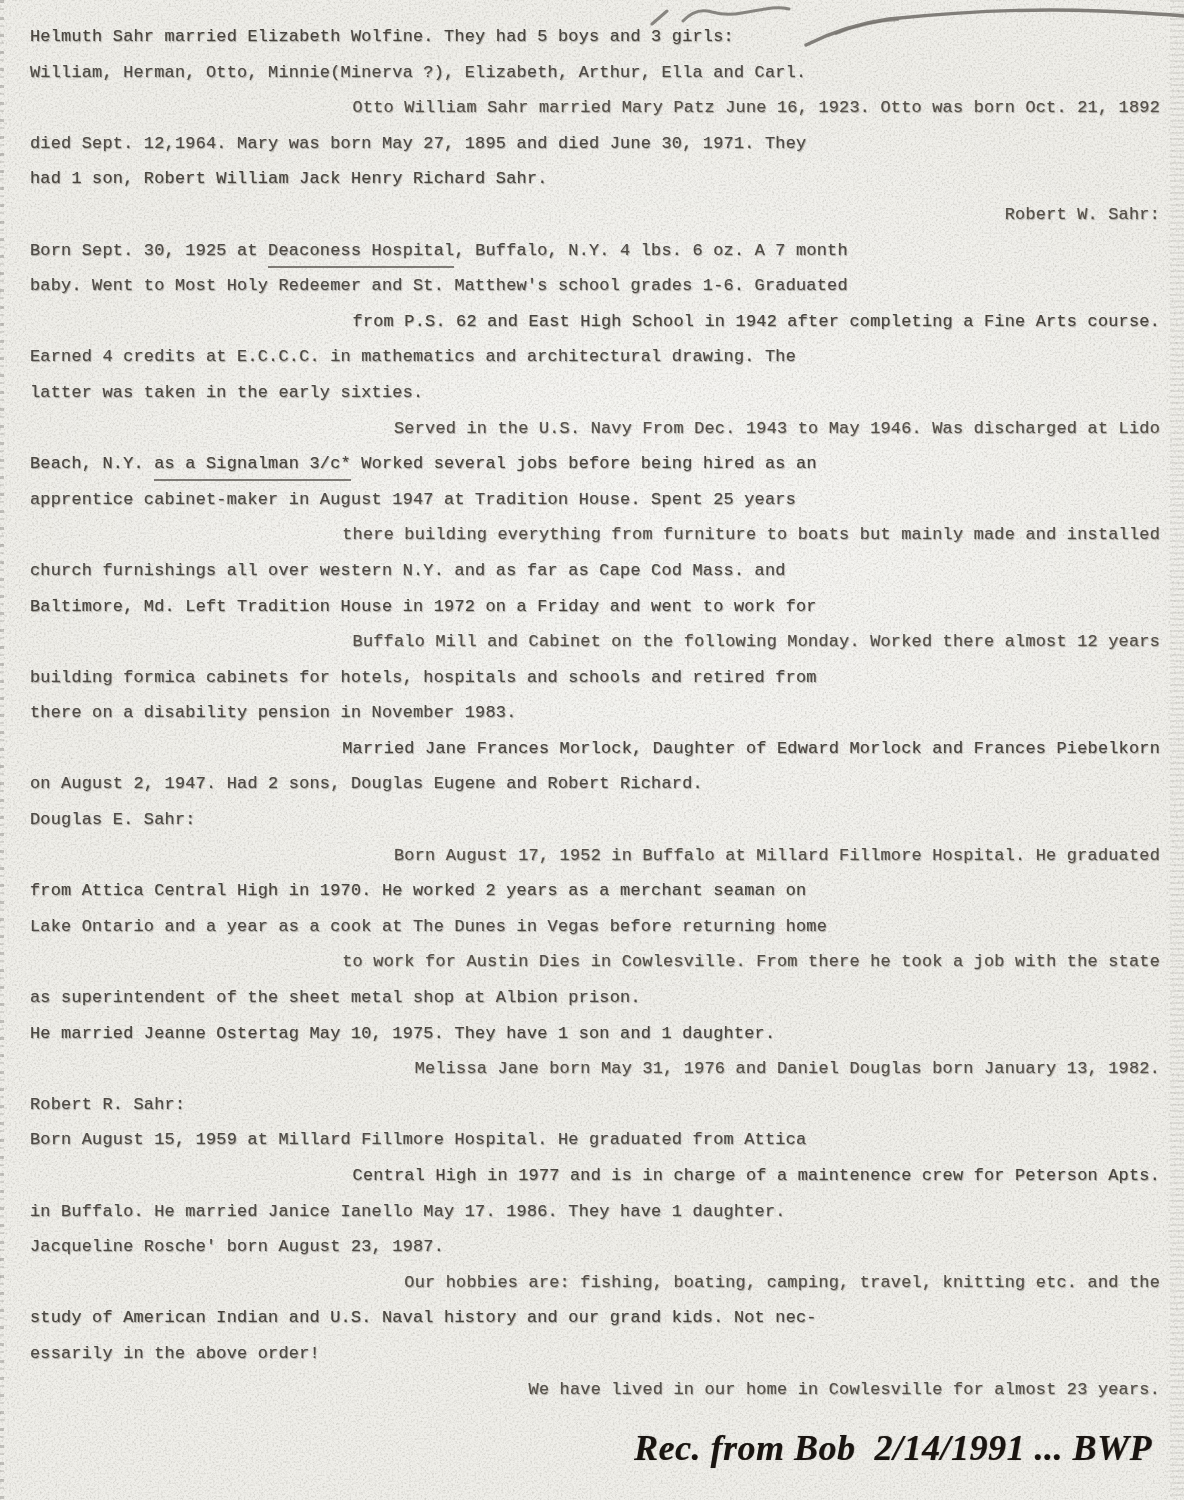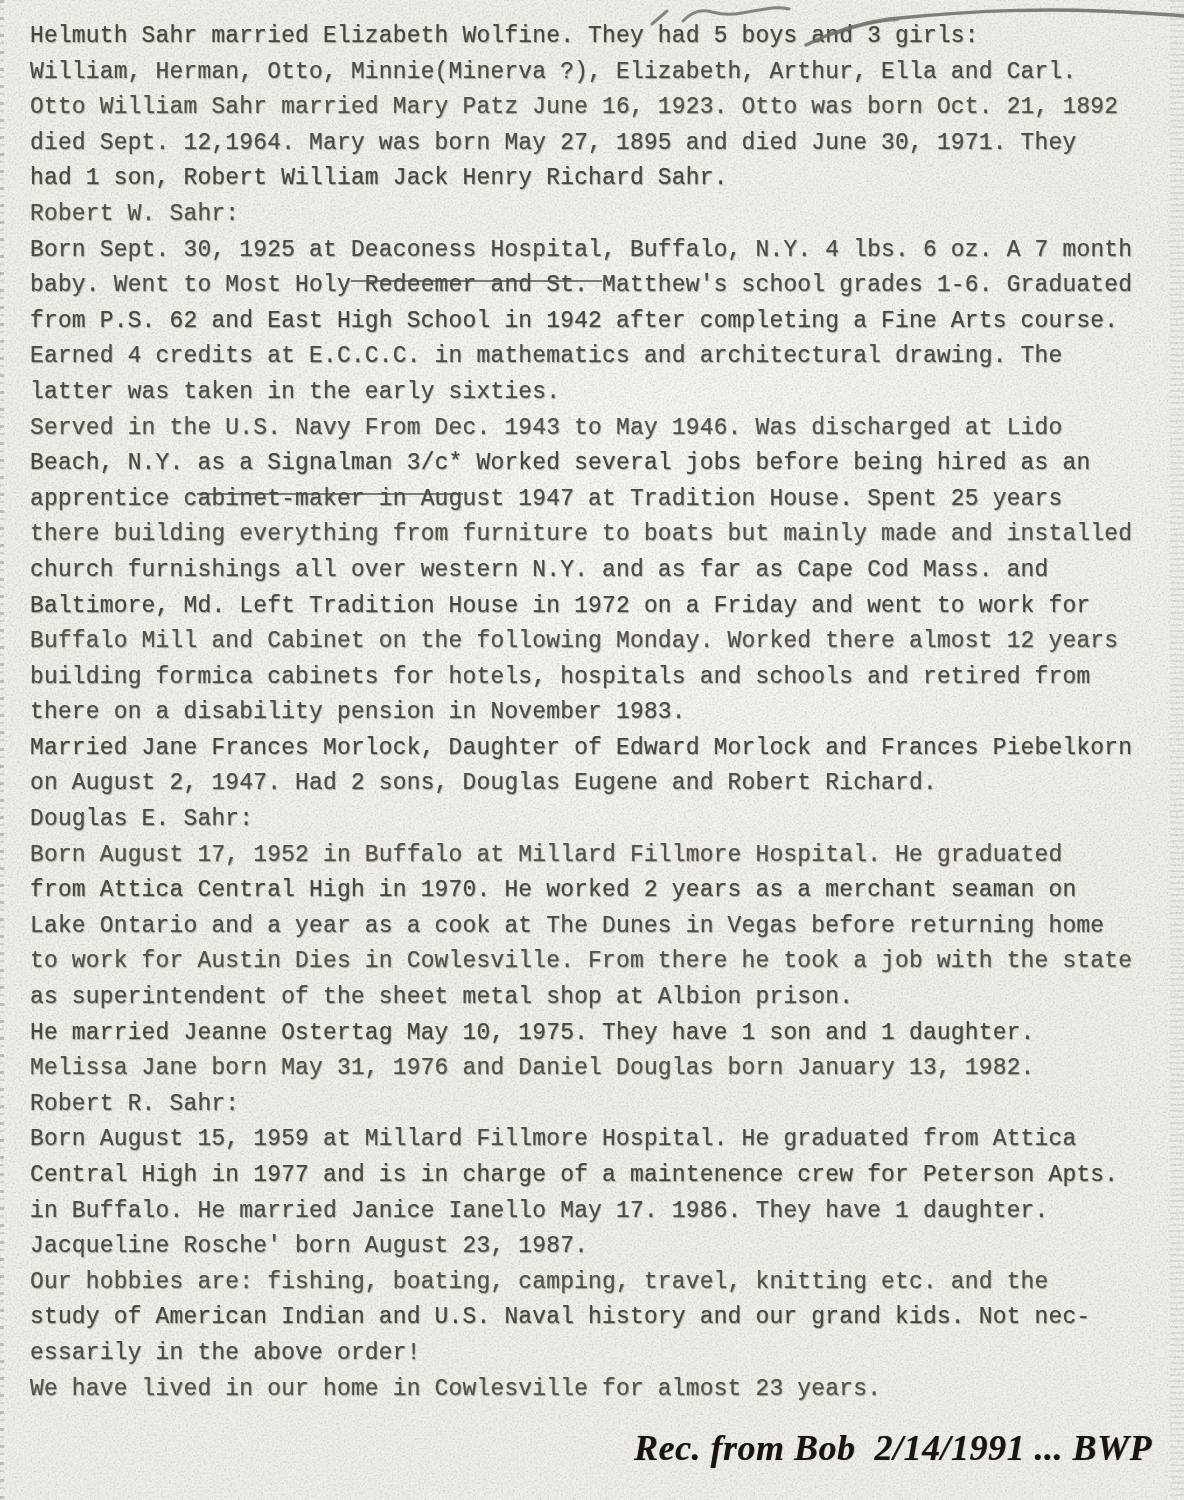--- a/index.html
+++ b/index.html
@@ -12,33 +12,33 @@
       #efeee9;
     overflow: hidden;
     font-family: "Liberation Mono", "DejaVu Sans Mono", monospace;
   }
   .typewriter {
     position: absolute;
     top: 19px;
     left: 30px;
     right: 24px;
     color: #4e4a45;
-    font-size: 23px;
+    font-size: 17px;
     line-height: 35.6px;
     letter-spacing: 0.15px;
     white-space: pre;
     text-shadow: 0.7px 0.8px 1px rgba(96,92,86,0.55), -0.3px 0 0.6px rgba(96,92,86,0.35);
     filter: blur(0.3px);
   }
   .line { height: 35.6px; overflow: visible; }
-  .line:nth-child(3n) { color: #555049; }
+  .line:nth-child(3n) { color: #555049; text-align: right; }
   .line:nth-child(4n+1) { color: #49453f; }
   .u {
     border-bottom: 2px solid rgba(78,74,68,0.7);
-    padding-bottom: 17px;
+    padding-bottom: 6px;
   }
   .footer-note {
     position: absolute;
     top: 1427px;
     right: 32px;
     font-family: "Liberation Serif", "DejaVu Serif", serif;
     font-weight: bold;
     font-style: italic;
     font-size: 36px;
     letter-spacing: 0.5px;

